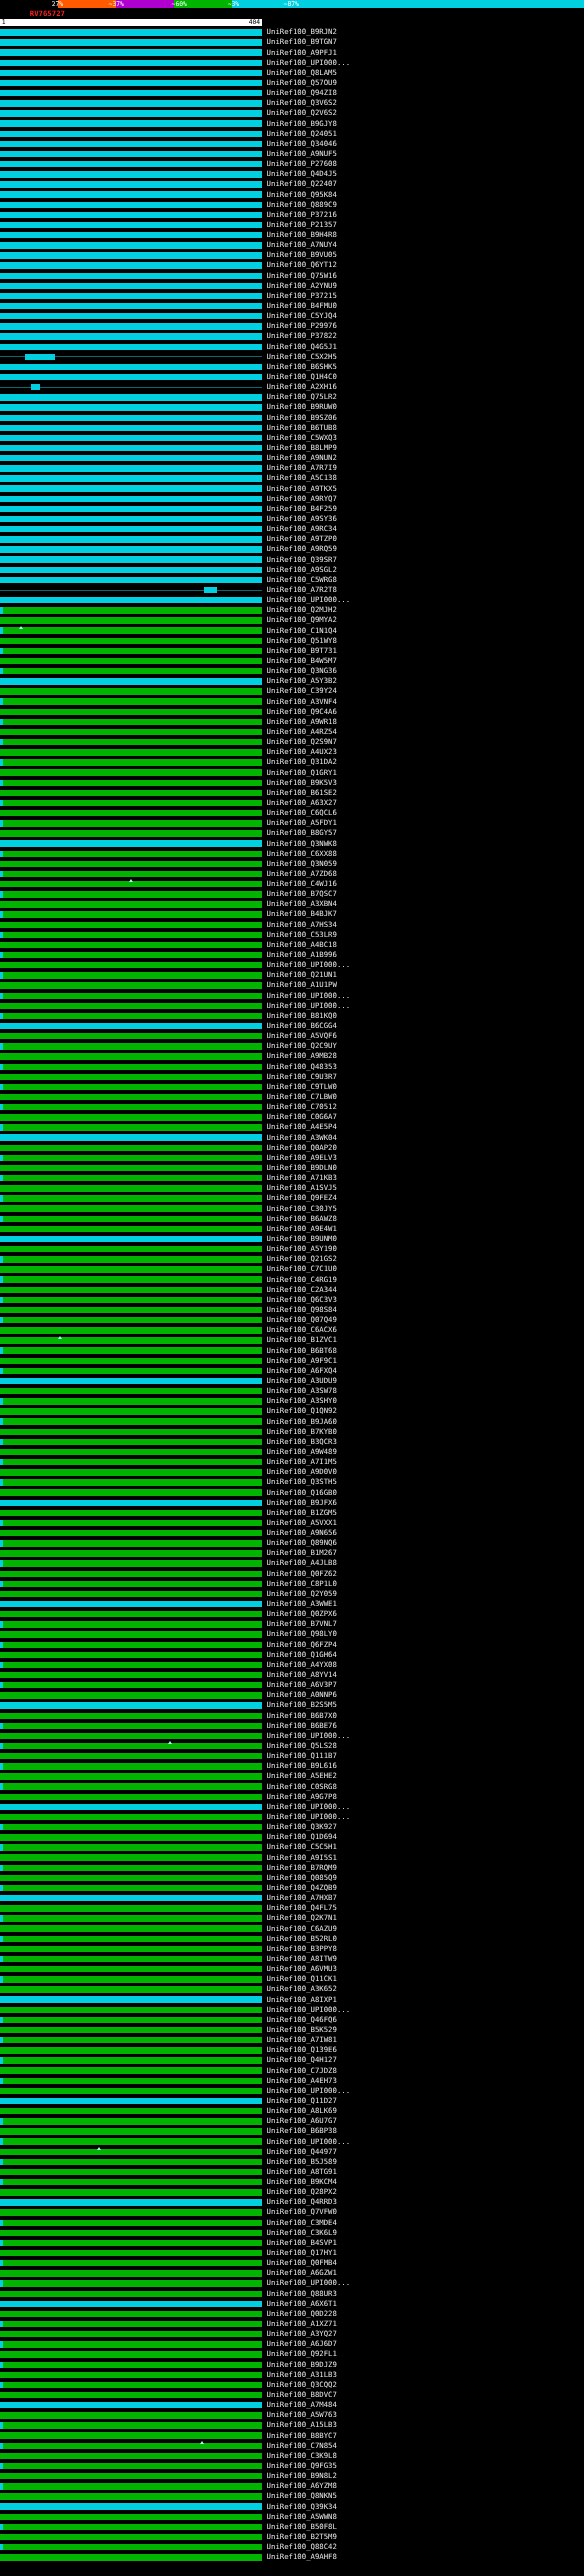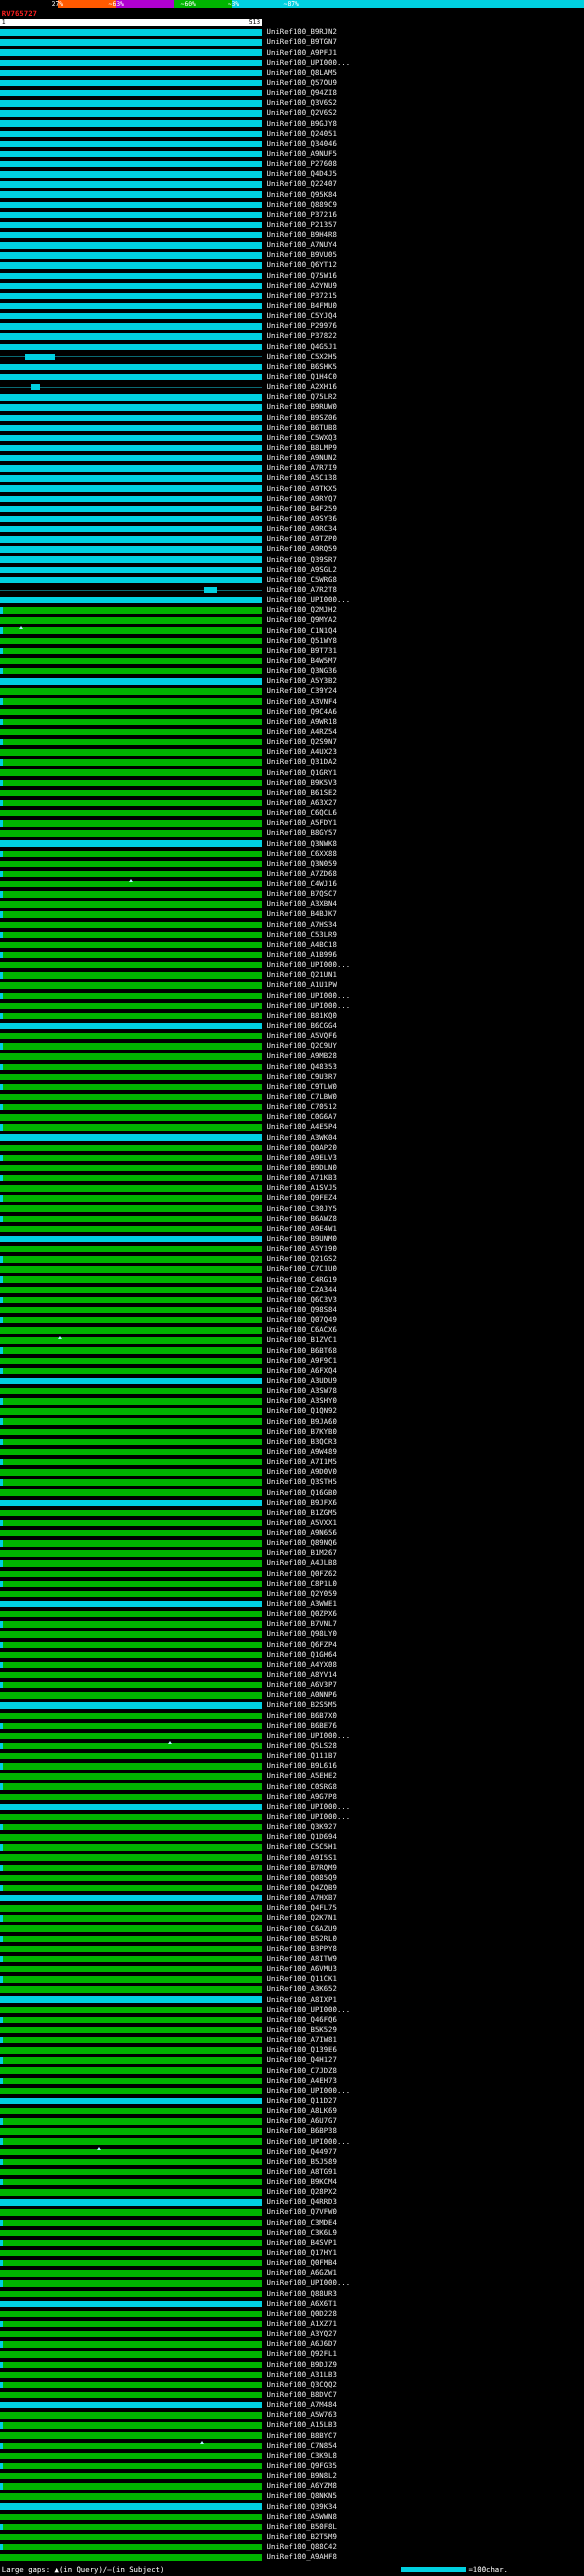--- a/index.html
+++ b/index.html
@@ -3,21 +3,21 @@
 <meta charset="utf-8">
 <style>
   html,body{margin:0;padding:0;background:#000;}
   body{width:585px;height:2576px;overflow:hidden;font-family:"DejaVu Sans Mono","Liberation Mono",monospace;}
   .page{position:relative;width:585px;height:2576px;background:#000;}
   
   .colorkey{position:relative;display:flex;height:8.2px;width:585px;}
   .kseg{height:8.2px;}
   .klab{position:absolute;top:0.9px;transform:translateX(-55%);font-size:6.4px;line-height:7.3px;color:#fff;white-space:nowrap;}
   
-  .titlebar{height:10px;display:flex;align-items:center;}
+  .titlebar{height:10px;display:flex;align-items:center;margin-left:28px;}
   .qid{color:#ff2020;font-size:7.3px;font-weight:bold;padding-left:1.8px;letter-spacing:0;}
   
   .rulerrow{height:9.1px;position:relative;}
   .ruler{position:absolute;left:0;top:0.9px;width:262px;height:7.3px;background:#ffffff;}
   .rstart{position:absolute;left:1.8px;top:0;font-size:6.4px;line-height:7.3px;color:#000;}
   .rend{position:absolute;right:1.8px;top:0;font-size:6.4px;line-height:7.3px;color:#000;}
   
   .rows{display:flex;flex-direction:column;height:2536px;width:585px;}
   .row{flex:1 1 0;min-height:0;display:flex;align-items:center;}
   .barwrap{position:relative;flex:0 0 262px;width:262px;height:6.4px;}
@@ -33,37 +33,37 @@
 </style>
 </head>
 <body>
 
 <div class="page">
 
   <div class="colorkey">
       <div class="kseg" style="background: rgb(0, 0, 0); flex: 0 0 58px;"></div>
       <span class="klab" style="left: 58px;">27%</span>
       <div class="kseg" style="background: rgb(255, 90, 0); flex: 0 0 58px;"></div>
-      <span class="klab" style="left: 117px;">~63%</span>
+      <span class="klab" style="left: 117px;">~37%</span>
       <div class="kseg" style="background: rgb(176, 0, 208); flex: 0 0 58px;"></div>
-      <span class="klab" style="left: 189px;">~60%</span>
+      <span class="klab" style="left: 180px;">~60%</span>
       <div class="kseg" style="background: rgb(0, 180, 0); flex: 0 0 58px;"></div>
       <span class="klab" style="left: 234px;">~3%</span>
       <div class="kseg" style="background: rgb(0, 208, 224); flex: 1 1 auto;"></div>
       <span class="klab" style="left: 292px;">~87%</span>
     </div>
 
   <div class="titlebar">
     <span class="qid">RV765727</span>
   </div>
 
   <div class="rulerrow">
     <div class="ruler">
       <span class="rstart">1</span>
-      <span class="rend">513</span>
+      <span class="rend">404</span>
     </div>
   </div>
 
   <div class="rows">
       <div class="row">
         <div class="barwrap">
           <div class="seg" style="left: 0%; width: 100%; background: rgb(0, 208, 224);"></div>
         </div>
         <div class="lab">UniRef100_B9RJN2</div>
       </div>
@@ -1650,22 +1650,15 @@
         <div class="lab">UniRef100_Q88C42</div>
       </div>
       <div class="row">
         <div class="barwrap">
           <div class="seg" style="left: 0%; width: 100%; background: rgb(0, 180, 0);"></div>
         </div>
         <div class="lab">UniRef100_A9AHF8</div>
       </div>
     </div>
 
-  <div class="footer">
-    <span>Large gaps: ▲(in Query)/—(in Subject)</span>
-    <span class="scale">
-      <span class="scalebar" style="width: 65px; background: rgb(0, 208, 224);"></span>
-      <span>=100char.</span>
-    </span>
-  </div>
 
 </div>
 
 
 </body></html>

